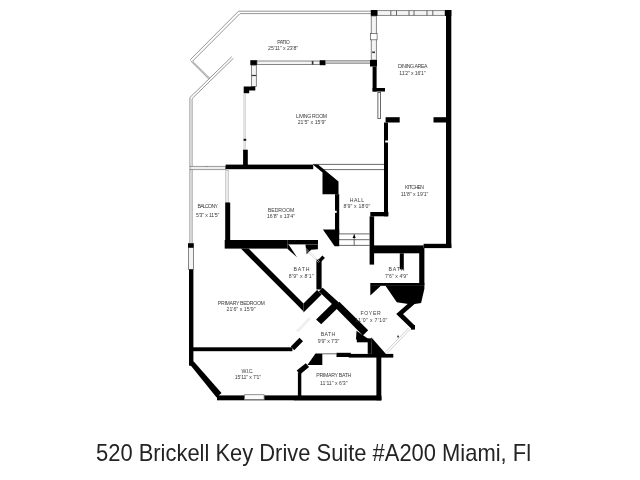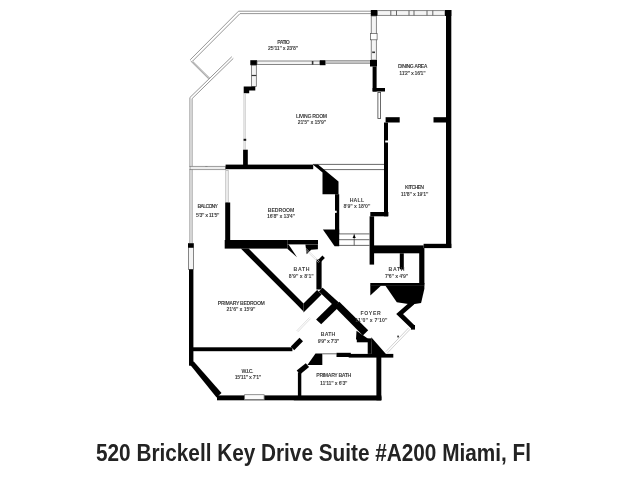--- a/index.html
+++ b/index.html
@@ -1,16 +1,16 @@
 <!DOCTYPE html>
 <html><head>
 <meta charset="utf-8">
 <style>
 html,body{margin:0;padding:0;background:#ffffff;}
-#page{width:640px;height:480px;position:relative;font-family:"Liberation Sans",sans-serif;font-weight:bold;}
+#page{width:640px;height:480px;position:relative;font-family:"Liberation Sans",sans-serif;}
 svg{position:absolute;top:0;left:0;}
 .lbl{font-family:"Liberation Sans",sans-serif;font-size:5.2px;fill:#3c3c3c;text-anchor:middle;}
 .dim{font-family:"Liberation Sans",sans-serif;font-size:5.2px;fill:#3c3c3c;text-anchor:middle;}
 .w{fill:#000;}
 .rail{stroke:#8a8a8a;stroke-width:0.9;fill:none;}
 .win{fill:#f4f4f4;stroke:#555;stroke-width:0.7;}
 .thin{stroke:#444;stroke-width:0.8;fill:none;}
 </style>
 </head>
 <body>

